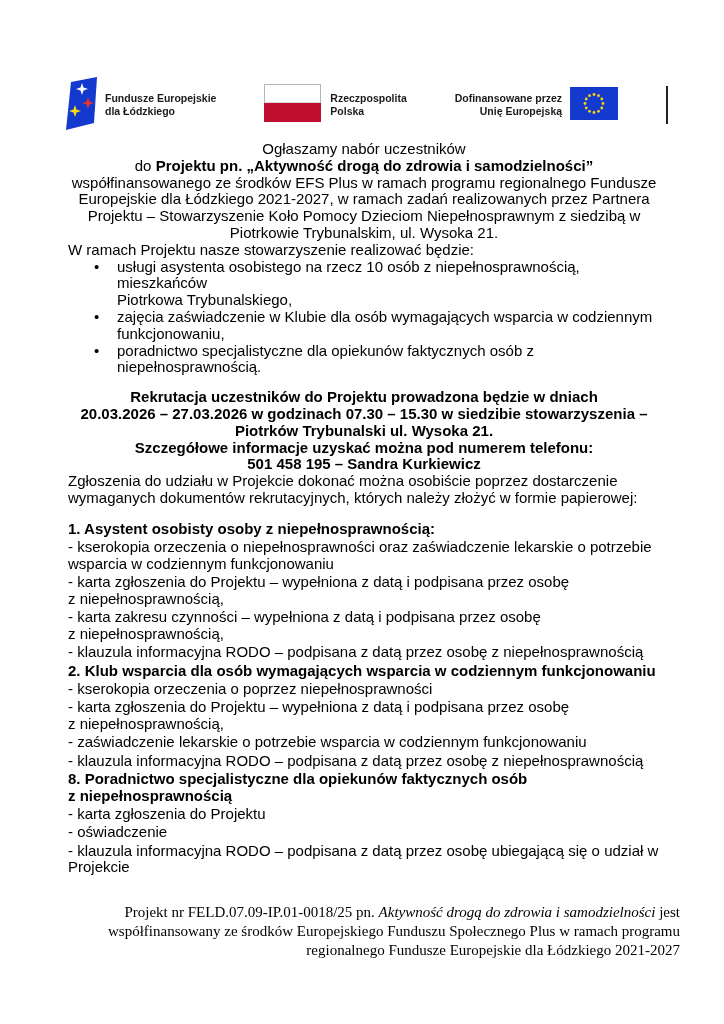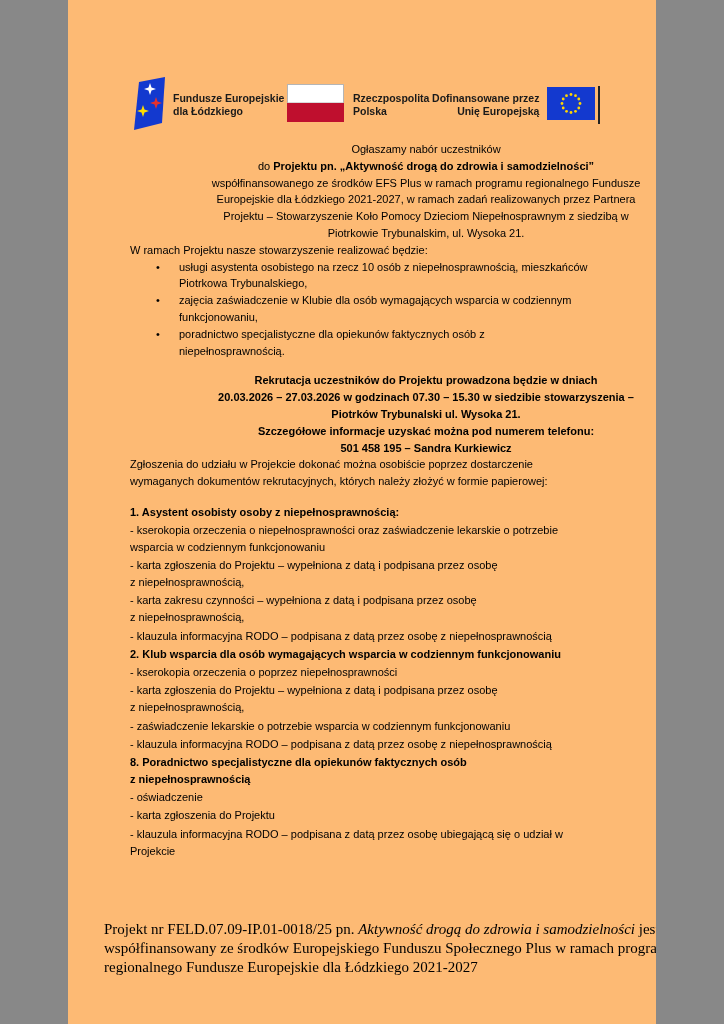--- a/index.html
+++ b/index.html
@@ -1,22 +1,22 @@
 <!DOCTYPE html>
 <html style="--text: #000000; --eu-blue: #1339cf; --flag-red: #bf0f2e; --star-yellow: #ffd500; --fe-star-red: #e8322e; --fe-star-yellow: #ffdd00; --lodzkie-blue: #1b2da5; --lodzkie-yellow: #f5e903; --lodzkie-red: #ef3f52;"><head>
 <meta charset="utf-8">
 <style>
   * { margin: 0; padding: 0; box-sizing: border-box; }
   html, body { background: #888; }
   .page {
     position: relative;
-    width: 588px;
+    width: 724px;
     height: 1024px;
     margin: 0 auto;
-    background: #fdba74;
+    background: #ffffff;
     font-family: "Liberation Sans", sans-serif;
     color: var(--text, #000);
     overflow: hidden;
   }
   
   .logo-bar {
     position: absolute;
     top: 76px;
     left: 66px;
     right: 56px;
@@ -53,49 +53,48 @@
     font-size: 27px;
     letter-spacing: 1px;
     font-weight: normal;
     color: #111;
     transform: scaleY(1.05);
   }
   
   .body-text {
     position: absolute;
     top: 141px;
-    left: 62px;
+    left: 68px;
     width: 592px;
-    font-size: 11px;
+    font-size: 15px;
     line-height: 16.8px;
   }
   .pre { white-space: pre-line; }
   .centered { text-align: center; }
   .bold { font-weight: bold; }
   ul.bullet-list { list-style: none; }
   ul.bullet-list li { position: relative; padding-left: 49px; }
   ul.bullet-list li::before {
     content: "\2022";
     position: absolute;
     left: 26px;
   }
   .recruit-block { margin-top: 13px; }
   .doc-sections { margin-top: 14px; }
   .doc-sections p { margin: 1.5px 0; }
   
   .page-footer {
     position: absolute;
     top: 903px;
-    left: 36px;
+    left: 60px;
     width: 620px;
-    text-align: left;
+    text-align: right;
     font-family: "Liberation Serif", serif;
     font-size: 15px;
     line-height: 19px;
-    margin-top: 17px;
   }
 </style>
 </head>
 <body>
 
 <div class="page">
 
   <div class="logo-bar">
 
     <div class="logo-group">
@@ -205,22 +204,22 @@
         <p class="pre">- kserokopia orzeczenia o poprzez niepełnosprawności</p>
         <p class="pre">- karta zgłoszenia do Projektu – wypełniona z datą i podpisana przez osobę
 z niepełnosprawnością,</p>
         <p class="pre">- zaświadczenie lekarskie o potrzebie wsparcia w codziennym funkcjonowaniu</p>
         <p class="pre">- klauzula informacyjna RODO – podpisana z datą przez osobę z niepełnosprawnością</p>
       </div>
 
       <div>
         <p class="bold pre">8. Poradnictwo specjalistyczne dla opiekunów faktycznych osób
 z niepełnosprawnością</p>
+        <p class="pre">- karta zgłoszenia do Projektu</p>
         <p class="pre">- oświadczenie</p>
-        <p class="pre">- karta zgłoszenia do Projektu</p>
         <p class="pre">- klauzula informacyjna RODO – podpisana z datą przez osobę ubiegającą się o udział w
 Projekcie</p>
       </div>
 
     </div>
   </div>
 
   <div class="page-footer">
     <span>Projekt nr FELD.07.09-IP.01-0018/25 pn. </span><i>Aktywność drogą do zdrowia i samodzielności</i><span> jest współfinansowany ze środków Europejskiego Funduszu Społecznego Plus w ramach programu regionalnego Fundusze Europejskie dla Łódzkiego 2021-2027</span>
   </div>

